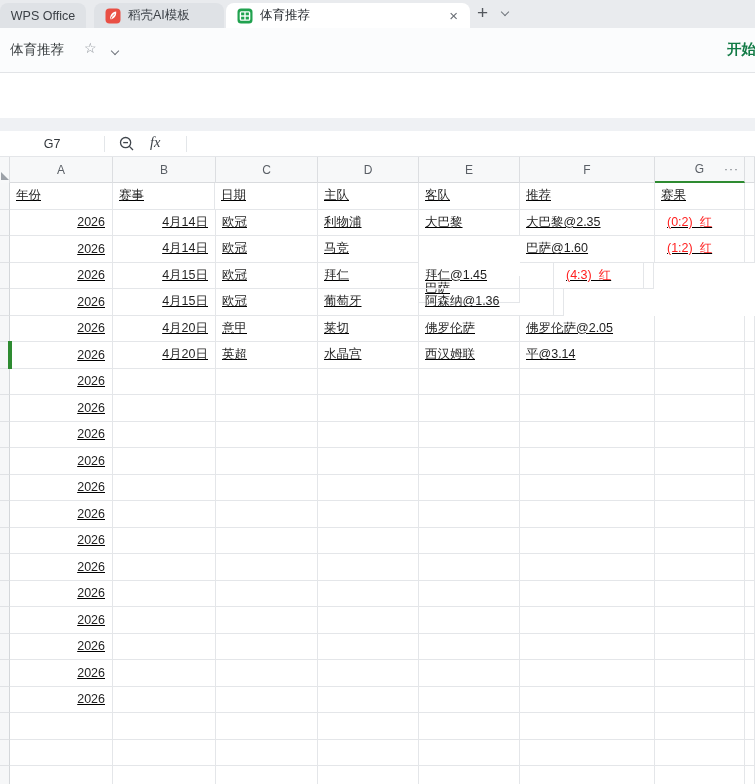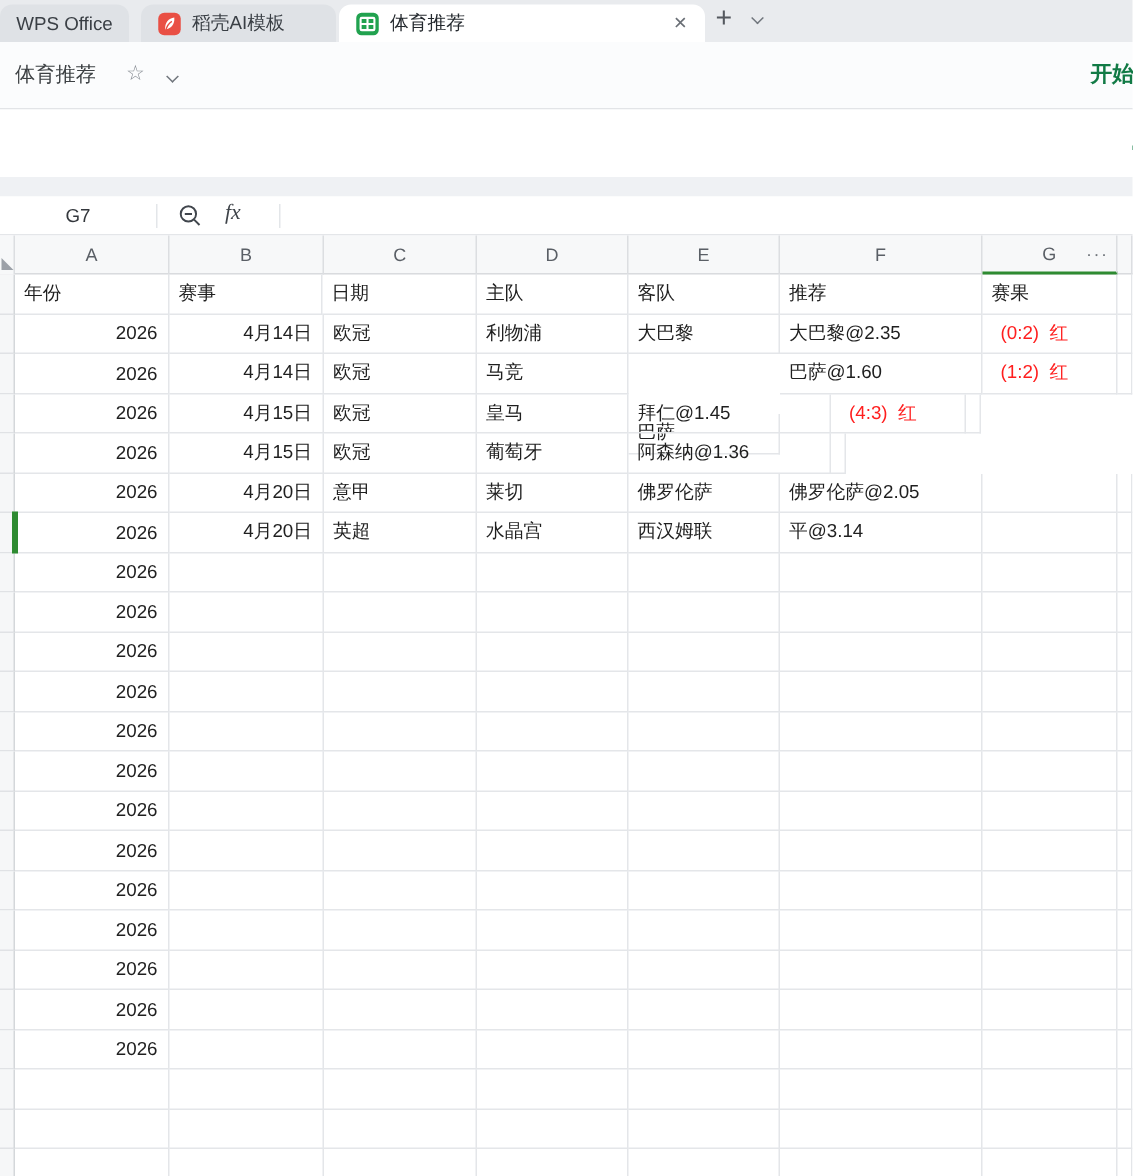--- a/index.html
+++ b/index.html
@@ -56,21 +56,21 @@
   #colheaders { position:absolute; top:157px; left:0; width:755px; height:26px;
     background:#f7f8f9; border-bottom:1px solid #d9dbde; display:flex; }
   .ch { position:relative; height:26px; border-right:1px solid #dcdee1; display:flex;
     align-items:center; justify-content:center; font-size:12px; color:#5a5f66; flex:0 0 auto; }
   .ch.corner { background:#f7f8f9; }
   .corner-tri { position:absolute; left:1px; bottom:3px; width:0; height:0;
     border-bottom:8px solid #9ca1a8; border-right:8px solid transparent; }
   .ch.selcol { border-bottom:2px solid #2e8b31; }
   .ch .more { position:absolute; right:5px; font-size:12px; letter-spacing:1px; color:#6f747a; }
   #grid { position:absolute; top:183px; left:0; width:755px; height:601px; overflow:hidden; }
-  .row { position:relative; display:flex; height:26.5px; }
+  .row { position:relative; display:flex; height:26.5px;text-decoration:underline; }
   .cell { position:relative; flex:0 0 auto; height:100%; border-right:1px solid #e4e6e9;
     border-bottom:1px solid #e4e6e9; font-size:12.5px; color:#1f1f1f;
     display:flex; align-items:center; overflow:hidden; white-space:pre; }
   .cell.strip { background:#f6f7f8; border-right:1px solid #d4d7da; border-bottom:1px solid #e0e2e5; }
   .al { padding-left:6px; }
   .ar { justify-content:flex-end; padding-right:7px; }
   .red { color:#ff1e1e; padding-left:12px; }
   .rowmark { position:absolute; left:8px; top:-1px; bottom:0; width:4px; background:#2e8b31; z-index:3; }
 </style>
 </head>
@@ -276,21 +276,21 @@
       <div class="cell al" style="width: 101px; margin-top: 40px;">巴萨</div>
       <div class="cell al" style="width: 135px;">巴萨@1.60</div>
       <div class="cell red" style="width: 90px;">(1:2)  红</div>
       <div class="cell" style="width: 10px;"></div>
     </div>
     <div class="row">
       <div class="cell strip" style="width: 10px;"></div>
       <div class="cell ar" style="width: 103px;">2026</div>
       <div class="cell ar" style="width: 103px;">4月15日</div>
       <div class="cell al" style="width: 102px;">欧冠</div>
-      <div class="cell al" style="width: 101px;">皇马</div>
+      <div class="cell al" style="width: 101px;">拜仁</div>
       <div class="cell al" style="width: 135px;">拜仁@1.45</div>
       <div class="cell red" style="width: 90px;">(4:3)  红</div>
       <div class="cell" style="width: 10px;"></div>
     </div>
     <div class="row">
       <div class="cell strip" style="width: 10px;"></div>
       <div class="cell ar" style="width: 103px;">2026</div>
       <div class="cell ar" style="width: 103px;">4月15日</div>
       <div class="cell al" style="width: 102px;">欧冠</div>
       <div class="cell al" style="width: 101px;">葡萄牙</div>

